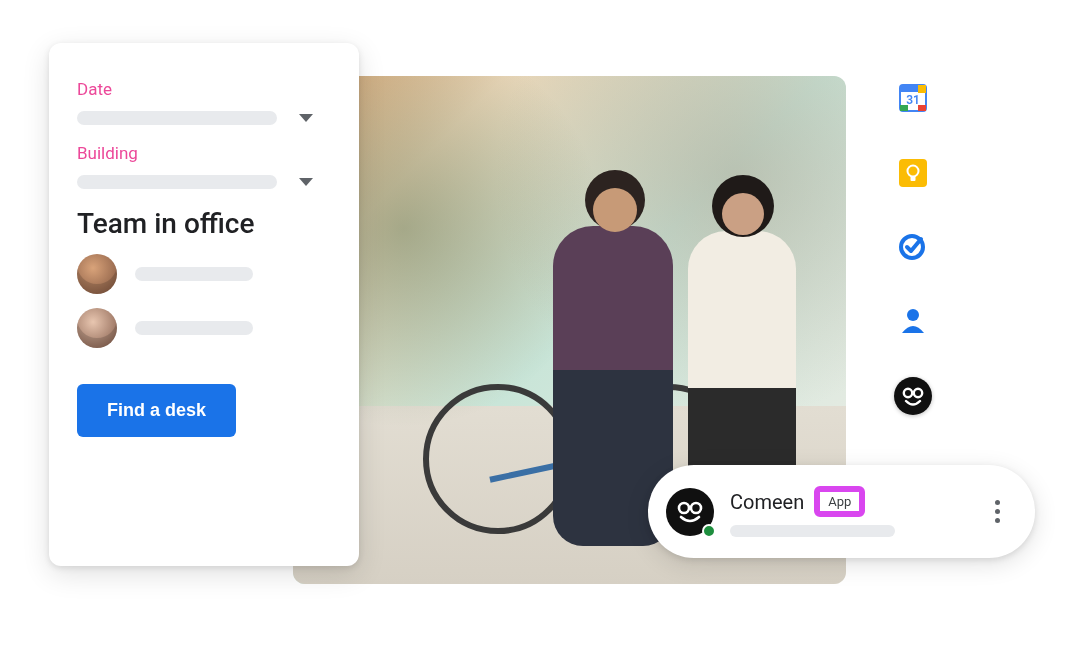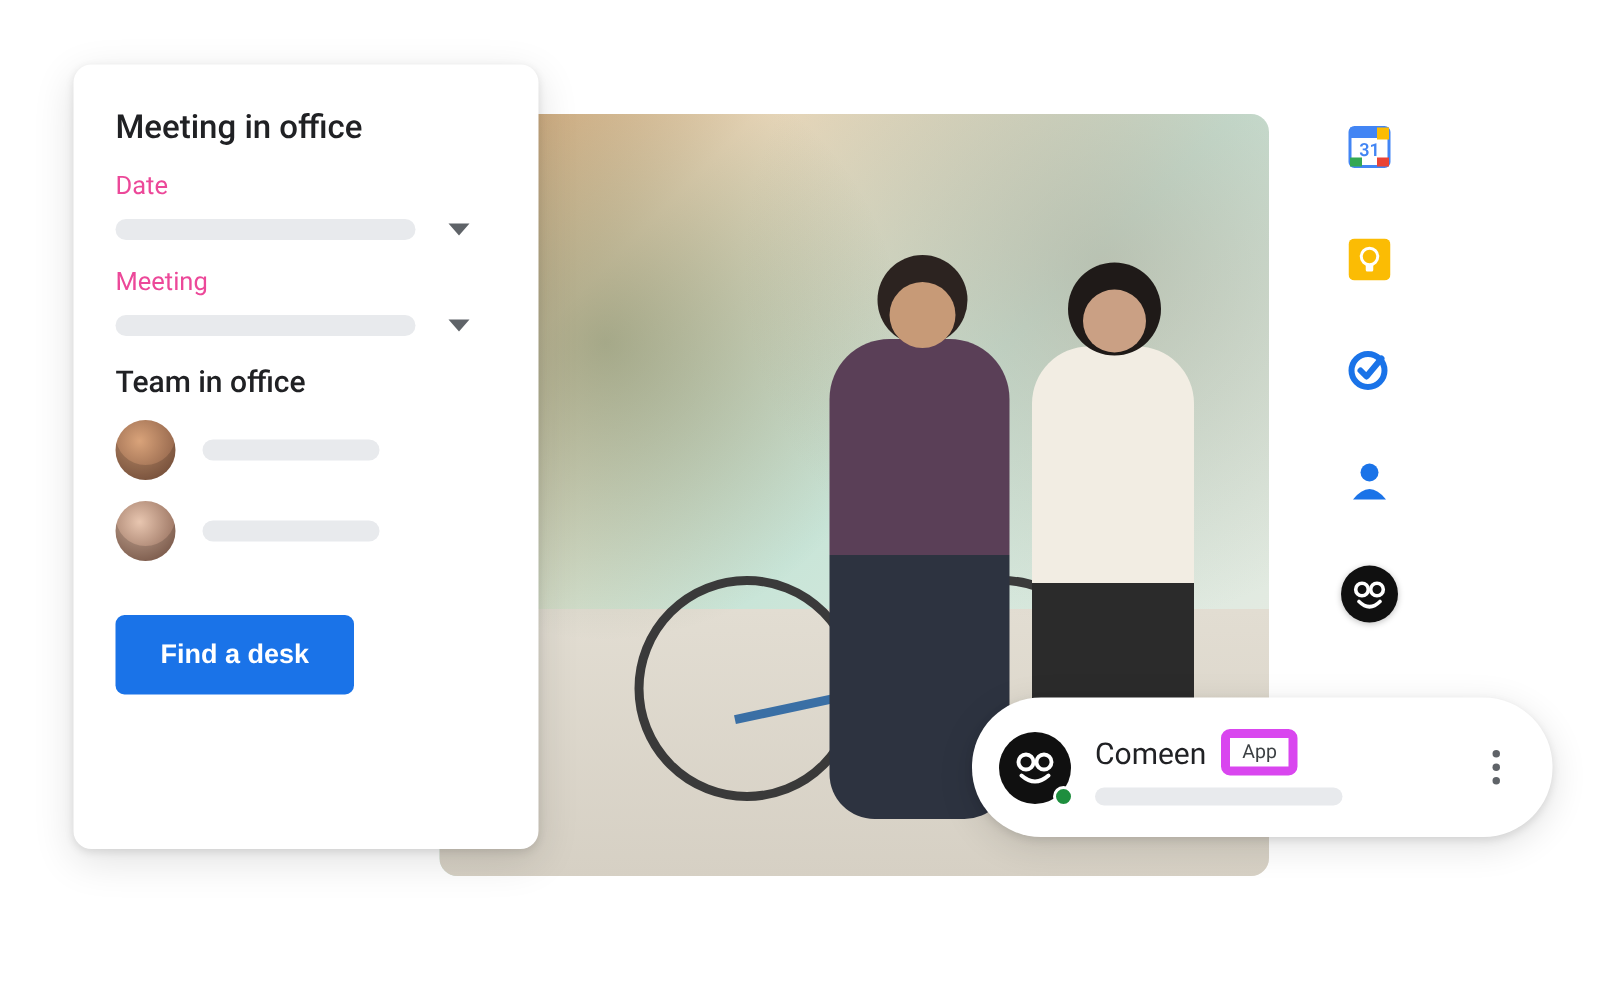--- a/index.html
+++ b/index.html
@@ -106,21 +106,21 @@
   .placeholder-bar.wide { width: 200px; }
   .placeholder-bar.med { width: 118px; }
   .caret {
     width: 0; height: 0;
     border-left: 7px solid transparent;
     border-right: 7px solid transparent;
     border-top: 8px solid #5f6368;
     margin-left: 10px;
   }
   .section-title {
-    font-size: 20px;
+    font-size: 28px;
     font-weight: 500;
     color: #202124;
     margin-top: 14px;
     margin-bottom: 14px;
   }
   .team-row {
     display: flex;
     align-items: center;
     gap: 18px;
     margin-bottom: 14px;
@@ -210,29 +210,28 @@
 
 <div class="hero-photo">
   <div class="bike-wheel back"></div>
   <div class="bike-wheel front"></div>
   <div class="bike-frame"></div>
   <div class="fig man"></div>
   <div class="fig woman"></div>
 </div>
 
 <div class="booking-card">
-  <div class="card-title">Meeting in office</div>
 
   <div class="field-label">Date</div>
   <div class="select-row">
     <div class="placeholder-bar wide"></div>
     <div class="caret"></div>
   </div>
 
-  <div class="field-label">Meeting</div>
+  <div class="field-label">Building</div>
   <div class="select-row">
     <div class="placeholder-bar wide"></div>
     <div class="caret"></div>
   </div>
 
   <div class="section-title">Team in office</div>
 
   <div class="team-row">
     <div class="avatar"></div>
     <div class="placeholder-bar med"></div>

